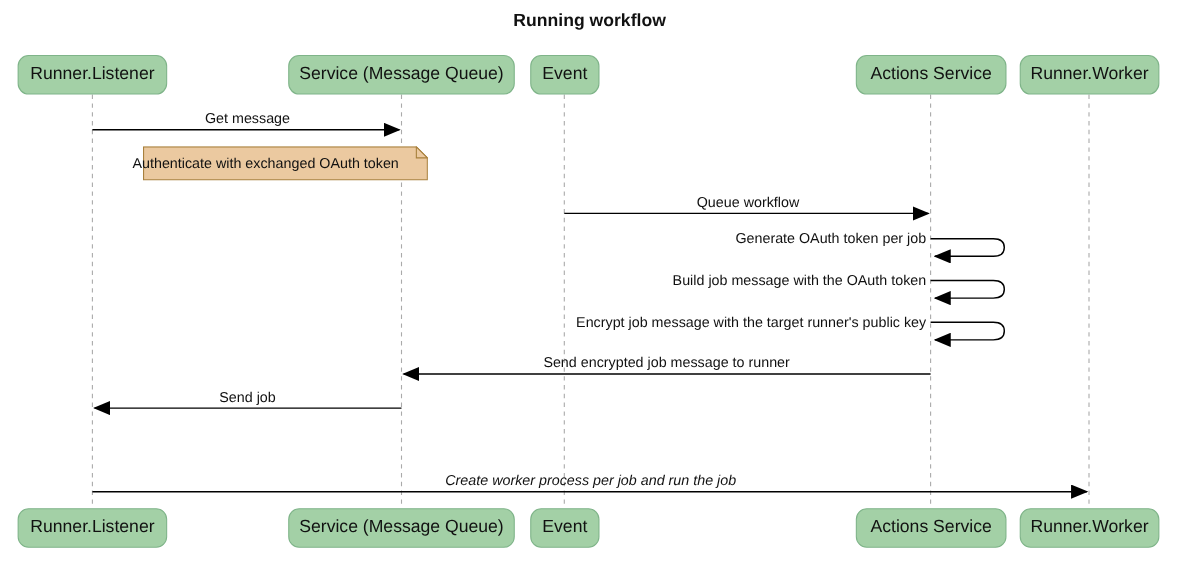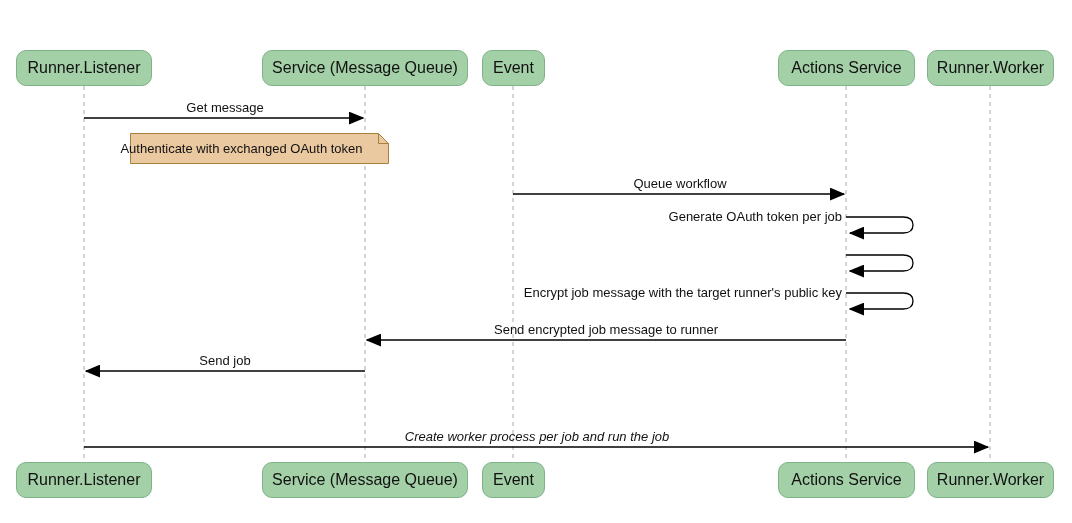--- a/index.html
+++ b/index.html
@@ -68,20 +68,21 @@
     justify-content: center;
     font-size: 13px;
     white-space: nowrap;
   }
 </style>
 </head>
 <body>
 
 <div class="diagram">
 
+  <div class="title">Running workflow</div>
 
   <svg class="layer" width="1072" height="523" viewBox="0 0 1072 523">
     <defs>
       <marker id="ah" viewBox="0 0 12 10" refX="11" refY="5" markerWidth="12" markerHeight="10" orient="auto">
         <path d="M0 0 L12 5 L0 10 Z" class="arrowhead-fill"></path>
       </marker>
     </defs>
 
     <line x1="84" y1="86" x2="84" y2="462" class="lifeline"></line>
     <line x1="365" y1="86" x2="365" y2="462" class="lifeline"></line>
@@ -97,20 +98,21 @@
     <path d="M846 293 L903 293 Q913 293 913 301 Q913 309 903 309 L850 309" class="msg-line" marker-end="url(#ah)"></path>
 
     <line x1="846" y1="340" x2="367" y2="340" class="msg-line" marker-end="url(#ah)"></line>
     <line x1="365" y1="371" x2="86" y2="371" class="msg-line" marker-end="url(#ah)"></line>
     <line x1="84" y1="447" x2="988" y2="447" class="msg-line" marker-end="url(#ah)"></line>
   </svg>
 
   <div class="msg-label centered" style="left:225px; top:100px;text-align:center;">Get message</div>
   <div class="msg-label centered" style="left:680px; top:176px;">Queue workflow</div>
   <div class="msg-label right-aligned" style="right:230px; top:209px;">Generate OAuth token per job</div>
+  <div class="msg-label right-aligned" style="right:230px; top:247px;">Build job message with the OAuth token</div>
   <div class="msg-label right-aligned" style="right:230px; top:285px;">Encrypt job message with the target runner's public key</div>
   <div class="msg-label centered" style="left:606px; top:322px;">Send encrypted job message to runner</div>
   <div class="msg-label centered" style="left:225px; top:353px;">Send job</div>
   <div class="msg-label centered" style="left:537px; top:429px;font-style:italic;">Create worker process per job and run the job</div>
 
   <div class="note" style="left:94px; top:133px; width:259px; height:31px;">
     <svg width="259" height="31" viewBox="0 0 259 31">
       <path d="M0.5 0.5 L248.5 0.5 L258.5 10.5 L258.5 30.5 L0.5 30.5 Z" class="note-shape-fill"></path>
       <path d="M248.5 0.5 L258.5 10.5 L248.5 10.5 Z" class="note-shape-fill"></path>
     </svg>

